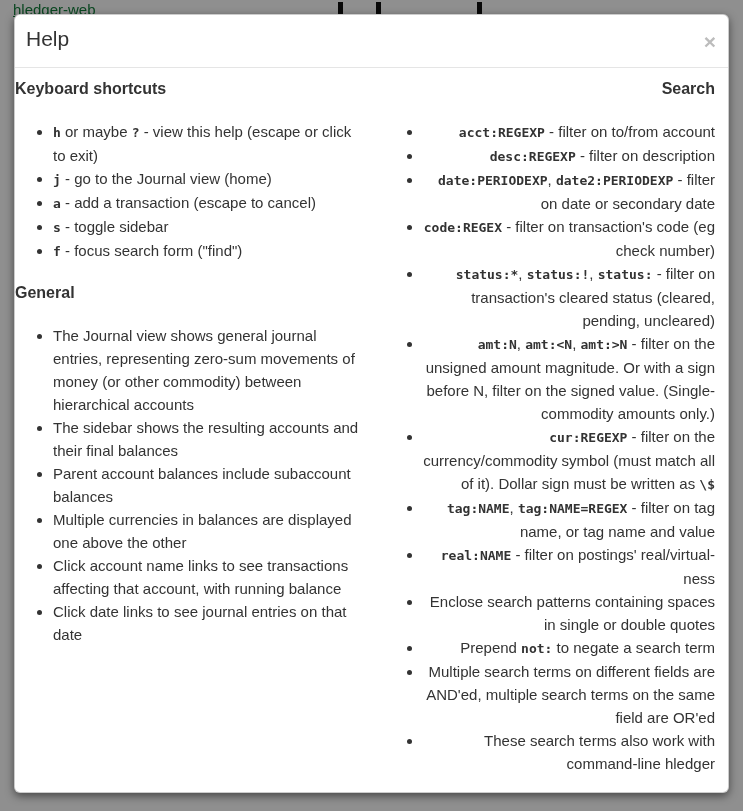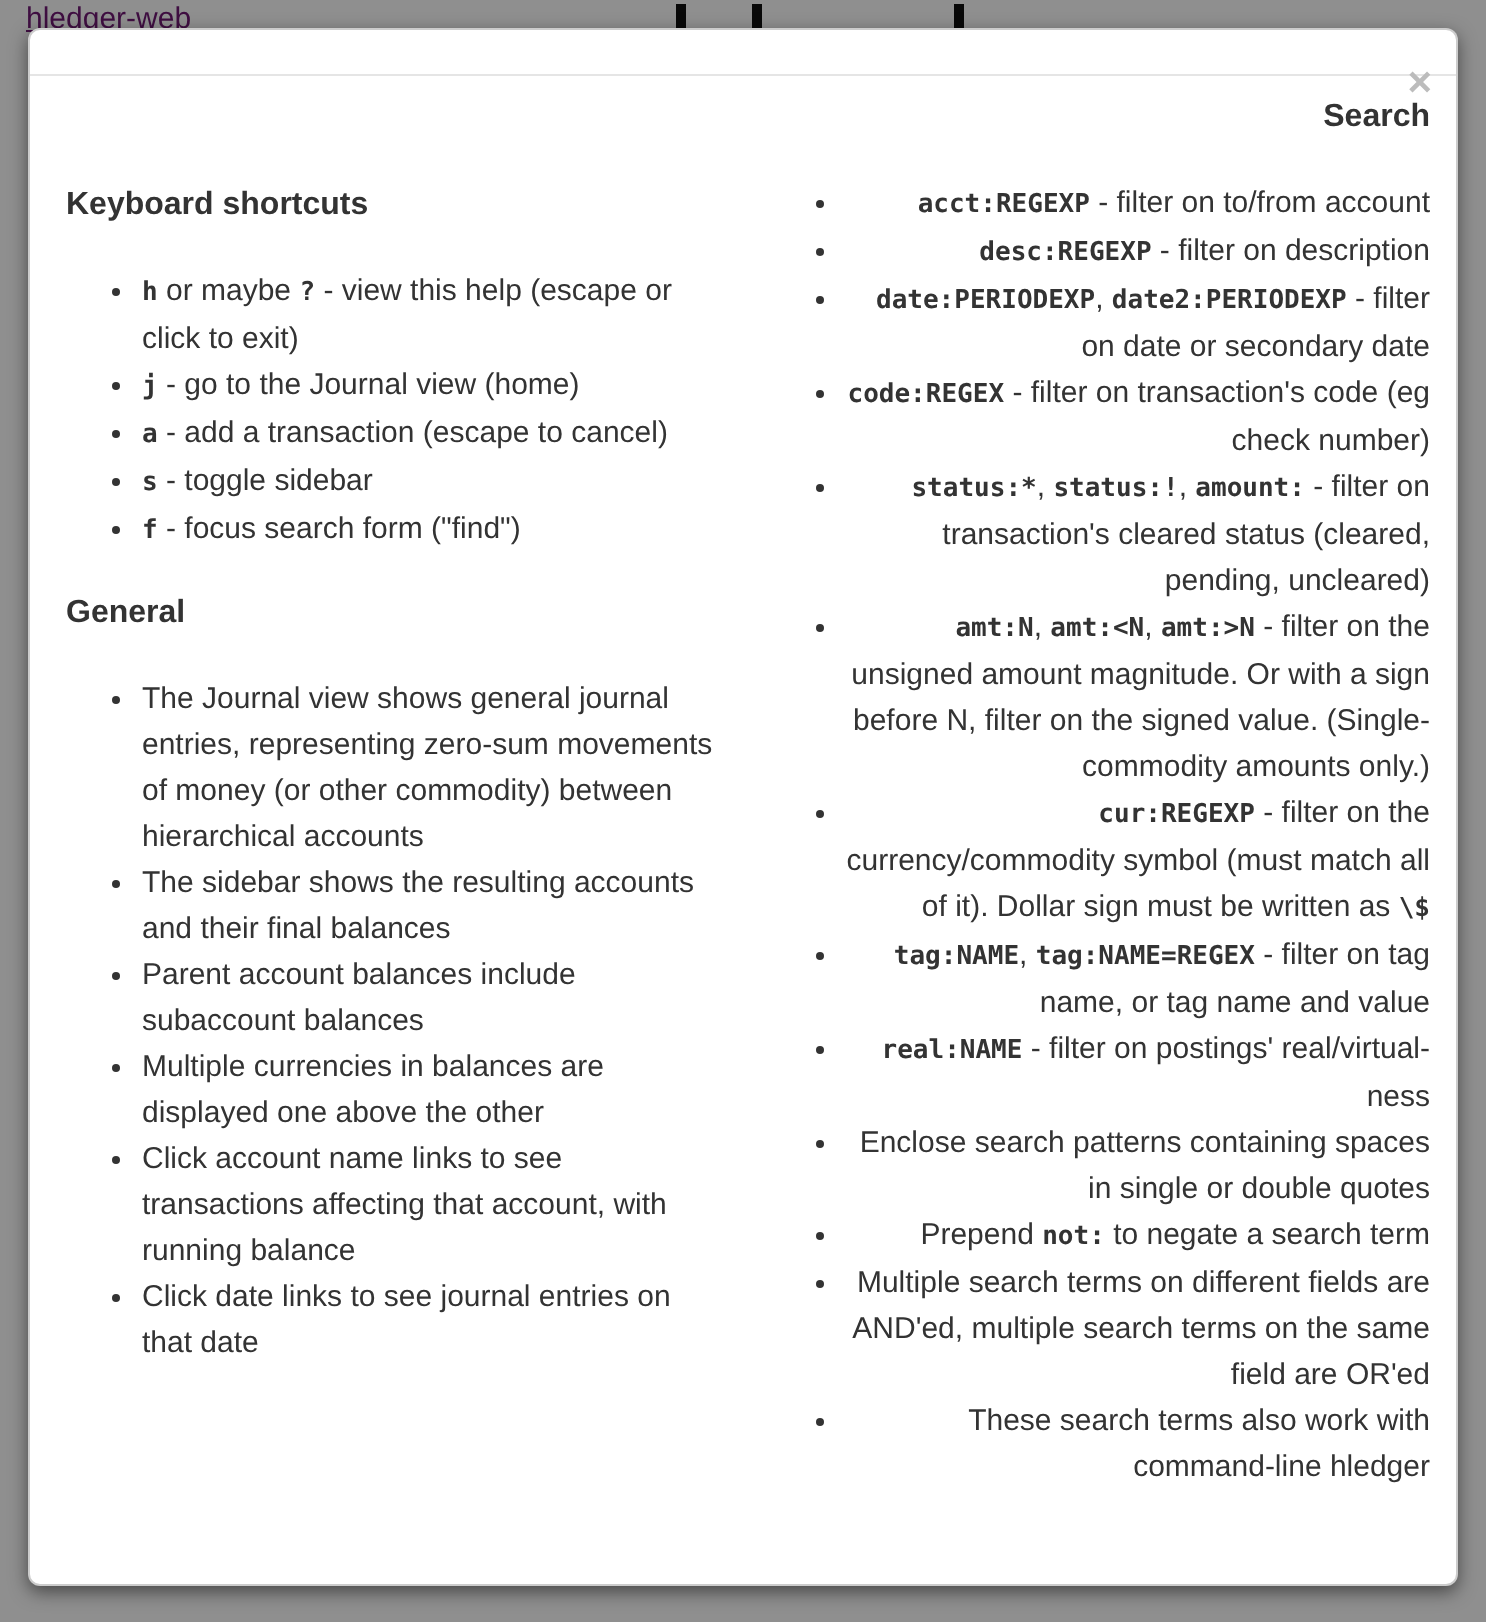--- a/index.html
+++ b/index.html
@@ -10,21 +10,21 @@
     overflow: hidden;
     background: #ffffff;
     font-family: "Liberation Sans", sans-serif;
     color: #333333;
   }
 
   
   .page { position: absolute; inset: 0; background: #ffffff; z-index: 0; }
   .brand-link {
     position: absolute; left: 13px; top: 1px;
-    font-size: 15px; color: #701a75;
+    font-size: 15px; color: #15803d;
     text-decoration: underline;
     white-space: nowrap;
   }
   .heading-fragment {
     position: absolute; top: 2px; width: 5px; height: 12px;
     background: #111111;
   }
   .hf-1 { left: 338px; }
   .hf-2 { left: 376px; }
   .hf-3 { left: 477px; }
@@ -65,21 +65,21 @@
     font-family: "Liberation Sans", sans-serif;
     font-size: 21px; font-weight: bold; line-height: 1;
     color: #bcbcbc;
     cursor: pointer;
   }
   .modal-body {
     display: flex;
     padding: 10px 0 0 0;
   }
   .col { width: 357px; }
-  .col-left  { padding-left: 18px; padding-right: 9px; margin-top: 44px; }
+  .col-left  { padding-left: 0; padding-right: 9px; }
   .col-right { width: 358px; padding-left: 14px; padding-right: 13px; text-align: right; }
 
   .section-heading {
     margin: 19px 0 0 0;
     font-size: 16px;
     font-weight: bold;
     line-height: 22px;
     color: #333333;
   }
   .col > .section-heading:first-child { margin-top: 0; }
@@ -108,20 +108,21 @@
   <a class="brand-link">hledger-web</a>
   <div class="heading-fragment hf-1"></div>
   <div class="heading-fragment hf-2"></div>
   <div class="heading-fragment hf-3"></div>
 </div>
 
 <div class="backdrop"></div>
 
 <div class="modal">
   <div class="modal-header">
+    <h2 class="modal-title">Help</h2>
     <button class="close-btn">×</button>
   </div>
   <div class="modal-body">
     <div class="col col-left">
       <h3 class="section-heading">Keyboard shortcuts</h3>
       <ul class="help-list">
           <li><code>h</code> or maybe <code>?</code> - view this help (escape or click to exit)</li>
           <li><code>j</code> - go to the Journal view (home)</li>
           <li><code>a</code> - add a transaction (escape to cancel)</li>
           <li><code>s</code> - toggle sidebar</li>
@@ -137,21 +138,21 @@
           <li>Click date links to see journal entries on that date</li>
         </ul>
     </div>
     <div class="col col-right">
       <h3 class="section-heading">Search</h3>
       <ul class="help-list">
           <li><code>acct:REGEXP</code> - filter on to/from account</li>
           <li><code>desc:REGEXP</code> - filter on description</li>
           <li><code>date:PERIODEXP</code>, <code>date2:PERIODEXP</code> - filter on date or secondary date</li>
           <li><code>code:REGEX</code> - filter on transaction's code (eg check number)</li>
-          <li><code>status:*</code>, <code>status:!</code>, <code>amount:</code> - filter on transaction's cleared status (cleared, pending, uncleared)</li>
+          <li><code>status:*</code>, <code>status:!</code>, <code>status:</code> - filter on transaction's cleared status (cleared, pending, uncleared)</li>
           <li><code>amt:N</code>, <code>amt:&lt;N</code>, <code>amt:&gt;N</code> - filter on the unsigned amount magnitude. Or with a sign before N, filter on the signed value. (Single-commodity amounts only.)</li>
           <li><code>cur:REGEXP</code> - filter on the currency/commodity symbol (must match all of it). Dollar sign must be written as <code>\$</code></li>
           <li><code>tag:NAME</code>, <code>tag:NAME=REGEX</code> - filter on tag name, or tag name and value</li>
           <li><code>real:NAME</code> - filter on postings' real/virtual-ness</li>
           <li>Enclose search patterns containing spaces in single or double quotes</li>
           <li>Prepend <code>not:</code> to negate a search term</li>
           <li>Multiple search terms on different fields are AND'ed, multiple search terms on the same field are OR'ed</li>
           <li>These search terms also work with command-line hledger</li>
         </ul>
     </div>

